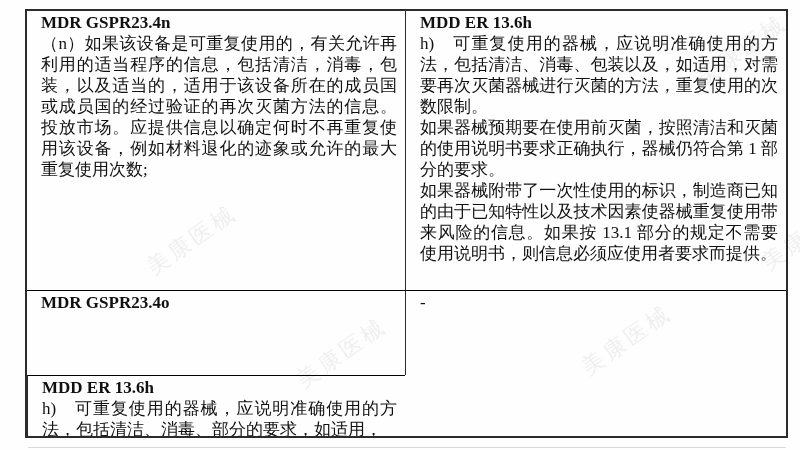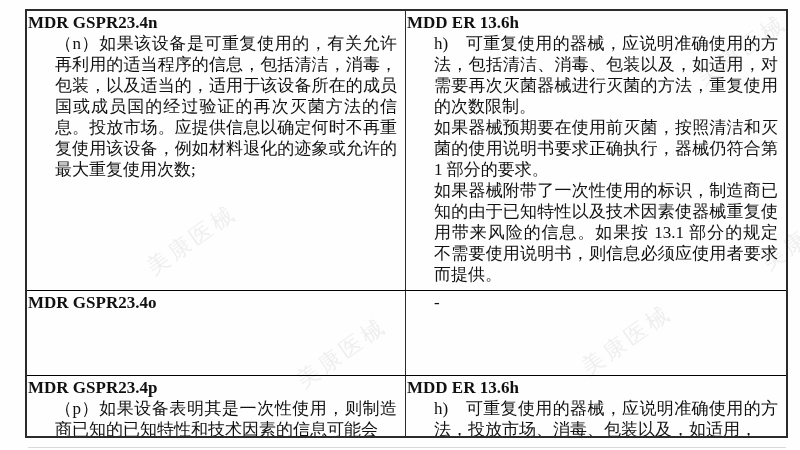--- a/index.html
+++ b/index.html
@@ -41,35 +41,34 @@
     display: grid;
     grid-template-columns: 378px 1fr;
     grid-template-rows: 279px 85px 1fr;
     border: 2px solid #2b2b2b;
     box-sizing: border-box;
     z-index: 1;
     background: transparent;
   }
   .cell {
     box-sizing: border-box;
-    padding: 1px 8px 0 1px;
+    padding: 1px 8px 0 14px;
     overflow: hidden;
     font-size: 17px;
     line-height: 21px;
   }
   .cell.col-right { border-left: 1px solid #2b2b2b; }
   .cell.row-mid, .cell.row-bot { border-top: 1px solid #000000; }
   .cell-header {
     font-weight: bold;
     display: block;
   }
   .cell-body {
     white-space: pre-line;
     text-align: justify;
-    margin-left: 27px;
   }
   .scan-shadow {
     position: absolute;
     left: 28px;
     top: 447px;
     width: 758px;
     height: 1px;
     background: #d9d9d9;
     z-index: 0;
   }
@@ -101,26 +100,22 @@
     </div>
 
     <div class="cell col-left row-mid">
       <span class="cell-header">MDR GSPR23.4o</span>
     </div>
     <div class="cell col-right row-mid">
       <span class="cell-header"></span>
       <div class="cell-body">-</div>
     </div>
 
-    <div class="cell col-left row-bot">
-      <span class="cell-header">MDR GSPR23.4p</span>
-      <div class="cell-body">（p）如果设备表明其是一次性使用，则制造商已知的已知特性和技术因素的信息可能会</div>
-    </div>
     <div class="cell col-right row-bot">
       <span class="cell-header">MDD ER 13.6h</span>
-      <div class="cell-body">h)　可重复使用的器械，应说明准确使用的方法，投放市场、消毒、包装以及，如适用，</div>
+      <div class="cell-body">h)　可重复使用的器械，应说明准确使用的方法，包括清洁、消毒、部分的要求，如适用，</div>
     </div>
 
   </div>
 
   <div class="scan-shadow"></div>
 
 </div>
 
 </body></html>

